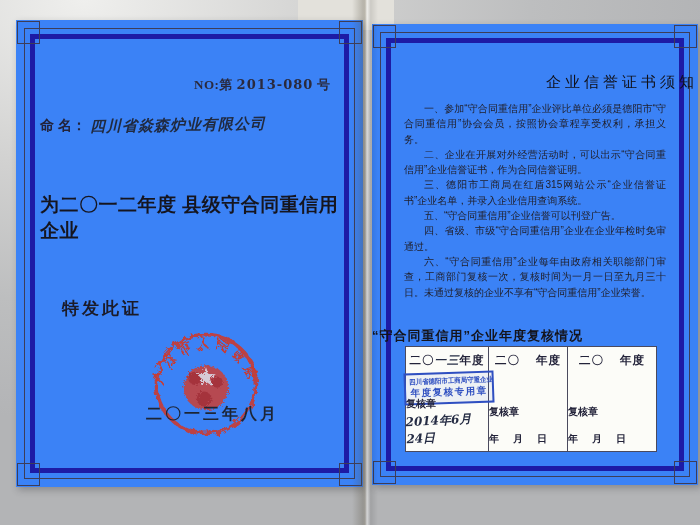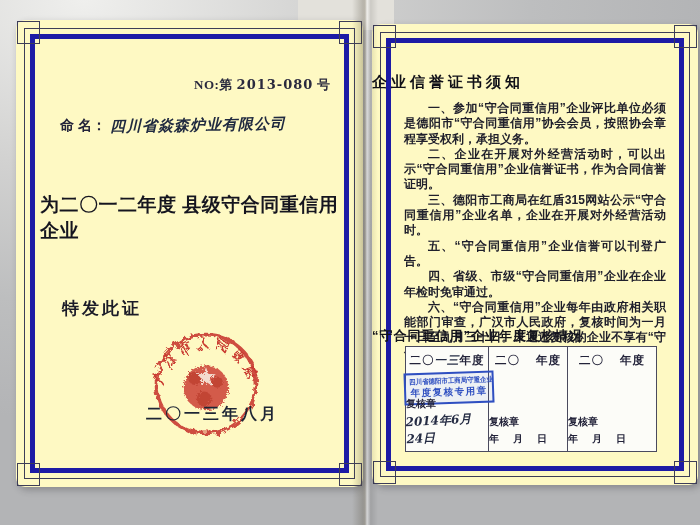--- a/index.html
+++ b/index.html
@@ -2,57 +2,57 @@
 <html><head>
 <meta charset="utf-8">
 <style>
   html,body{margin:0;padding:0;}
   body{
     width:700px;height:525px;overflow:hidden;position:relative;
     font-family:"Liberation Sans",sans-serif;
     background:radial-gradient(ellipse 620px 420px at 12% 0%, #efefed 0%, #d2d2d1 40%, #bdbebf 72%, #b3b4b6 100%);
   }
   .backing{position:absolute;left:298px;top:0;width:96px;height:30px;background:#e3e1db;}
-  .page{position:absolute;background:#fef9c3;border-radius:9px;}
+  .page{position:absolute;background:#3b82f6;}
   .page-left{left:16px;top:20px;width:347px;height:467px;box-shadow:2px 3px 7px rgba(40,40,45,.3);}
   .page-right{left:372px;top:24px;width:326px;height:461px;box-shadow:3px 3px 7px rgba(40,40,45,.3);}
   .frame-outer{position:absolute;inset:8px;border:1.6px solid #3d3d58;pointer-events:none;}
   .frame-blue{position:absolute;inset:14px;border:5px solid #1d1ba5;pointer-events:none;}
   .corner{position:absolute;width:21px;height:21px;border:1.8px solid #3d3d58;pointer-events:none;}
   .corner.tl{top:1px;left:1px}.corner.tr{top:1px;right:1px}
   .corner.bl{bottom:1px;left:1px}.corner.br{bottom:1px;right:1px}
   .fold{position:absolute;left:352px;top:0;width:26px;height:525px;z-index:6;pointer-events:none;
     background:linear-gradient(90deg,rgba(0,0,0,0) 0%,rgba(84,78,62,.30) 42%,rgba(120,112,92,.38) 50%,rgba(255,255,255,.45) 58%,rgba(0,0,0,.10) 72%,rgba(0,0,0,0) 100%);}
   
   .no-line{position:absolute;top:56px;left:178px;font-family:"Liberation Serif",serif;font-weight:bold;font-size:13px;color:#2a2a3e;letter-spacing:.5px;}
   .no-num{font-family:"DejaVu Serif",serif;letter-spacing:1px;}
-  .name-line{position:absolute;top:96px;left:44px;font-size:14px;font-weight:bold;color:#23233a;}
+  .name-line{position:absolute;top:96px;left:24px;font-size:14px;font-weight:bold;color:#23233a;}
   .company{font-family:"DejaVu Serif",serif;font-style:italic;font-size:15px;display:inline-block;transform:rotate(-1deg);color:#202a40;letter-spacing:1px;}
   .award{position:absolute;top:172px;left:24px;width:300px;font-size:19px;font-weight:bold;color:#15151f;letter-spacing:.5px;line-height:26px;}
   .grant{position:absolute;top:277px;left:46px;font-size:17px;font-weight:bold;letter-spacing:3px;color:#1b1b28;}
   .seal{position:absolute;left:134px;top:308px;width:112px;height:112px;z-index:2;}
   .issue-date{position:absolute;top:384px;left:130px;font-size:16px;font-weight:bold;color:#1d2535;letter-spacing:3px;z-index:3;}
   
-  .rp-title{position:absolute;top:49px;left:0;width:100%;text-align:left;font-size:15px;font-weight:bold;letter-spacing:4px;color:#101018;}
-  .rp-body{position:absolute;top:77px;left:32px;width:262px;font-size:12px;line-height:15.3px;font-weight:bold;color:#20202c;text-align:justify;}
+  .rp-title{position:absolute;top:49px;left:0;width:100%;text-align:right;font-size:15px;font-weight:normal;letter-spacing:4px;color:#101018;}
+  .rp-body{position:absolute;top:77px;left:32px;width:262px;font-size:10px;line-height:15.3px;font-weight:normal;color:#20202c;text-align:justify;}
   .rp-body p{margin:0;}
   .rp-body p.ind{text-indent:2em;}
   .rp-review-title{position:absolute;top:303px;left:0;width:100%;text-align:left;font-size:13px;font-weight:bold;letter-spacing:1px;color:#14141c;}
   .rtable{position:absolute;left:33px;top:322px;width:250px;height:104px;border:1.6px solid #4a4a5e;display:flex;background:#fcfcf8;}
   .rcol{position:relative;border-right:1.6px solid #4a4a5e;}
   .rcol:last-child{border-right:none;}
   .rcol.c1{width:82px;}.rcol.c2{width:78px;}.rcol.c3{flex:1;}
   .rcol-year{text-align:center;margin-top:6px;font-size:11.5px;font-weight:bold;color:#23233a;letter-spacing:1px;white-space:nowrap;}
   .year-fill{display:inline-block;min-width:16px;text-align:left;}
   .hw{font-family:"DejaVu Serif",serif;font-style:italic;color:#252c44;}
   .stamp{position:absolute;left:-2px;top:25px;width:86px;transform:rotate(-2deg);border:2px solid #2f4fc1;color:#2f4fc1;text-align:center;padding:2px 0 3px;background:rgba(47,79,193,.07);}
   .stamp-l1{font-size:7px;font-weight:bold;white-space:nowrap;transform:scaleX(.92);}
   .stamp-l2{font-size:9.5px;font-weight:bold;letter-spacing:1.5px;white-space:nowrap;}
   .rcol-foot{position:absolute;bottom:5px;left:0;width:100%;font-size:10px;font-weight:bold;color:#23233a;}
-  .rcol-foot .dline{margin-top:3px;letter-spacing:2px;}
+  .rcol-foot .dline{margin-top:13px;letter-spacing:2px;}
   .hw-date{font-family:"DejaVu Serif",serif;font-style:italic;font-size:12px;transform:rotate(-3deg);color:#252c44;letter-spacing:0;margin-top:1px;}
 </style>
 </head>
 <body>
 
 <div class="backing"></div>
 
 <div class="page page-left">
   <div class="frame-outer"></div>
   <div class="frame-blue"></div>
@@ -110,24 +110,24 @@
   <div class="corner tl"></div>
   <div class="corner tr"></div>
   <div class="corner bl"></div>
   <div class="corner br"></div>
 
   <div class="rp-title">企业信誉证书须知</div>
 
   <div class="rp-body">
     <p class="ind">一、参加“守合同重信用”企业评比单位必须是德阳市“守合同重信用”协会会员，按照协会章程享受权利，承担义务。</p>
     <p class="ind">二、企业在开展对外经营活动时，可以出示“守合同重信用”企业信誉证书，作为合同信誉证明。</p>
-    <p class="ind">三、德阳市工商局在红盾315网站公示“守合同重信用”企业名单，企业在开展对外经营活动时。</p>
+    <p class="ind">三、德阳市工商局在红盾315网站公示“企业信誉证书”企业名单，并录入企业信用查询系统。</p>
     <p class="ind">五、“守合同重信用”企业信誉可以刊登广告。</p>
     <p class="ind">四、省级、市级“守合同重信用”企业在企业年检时免审通过。</p>
-    <p class="ind">六、“守合同重信用”企业每年由政府相关职能部门审查，广汉市人民政府，复核时间为一月一日至九月三十日。未通过复核的企业不享有“守合同重信用”企业荣誉。</p>
+    <p class="ind">六、“守合同重信用”企业每年由政府相关职能部门审查，工商部门复核一次，复核时间为一月一日至九月三十日。未通过复核的企业不享有“守合同重信用”企业荣誉。</p>
   </div>
 
   <div class="rp-review-title">“守合同重信用”企业年度复核情况</div>
 
   <div class="rtable">
 
     <div class="rcol c1">
       <div class="rcol-year">
         <span>二〇</span><span class="year-fill hw">一三</span><span>年度</span>
       </div>

